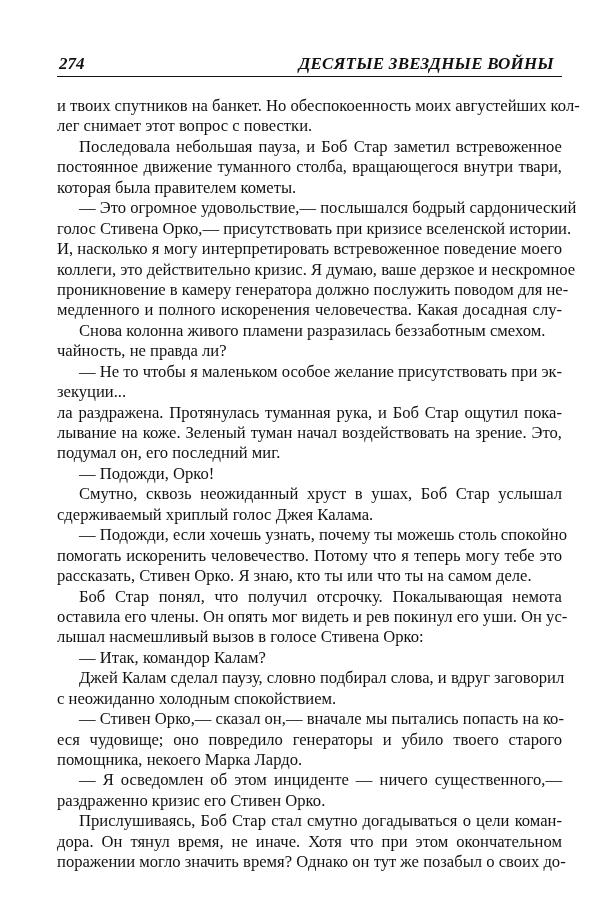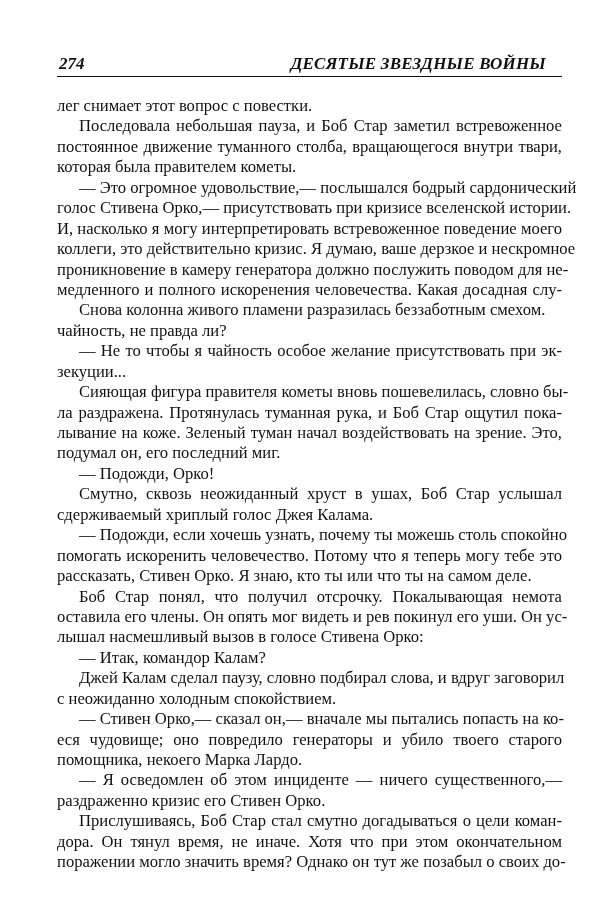--- a/index.html
+++ b/index.html
@@ -1,51 +1,51 @@
 <!DOCTYPE html>
 <html><head>
 <meta charset="utf-8">
 <style>
   html, body { margin: 0; padding: 0; background: #ffffff; }
   body { width: 600px; height: 910px; position: relative; overflow: hidden; font-family: "Liberation Serif", "DejaVu Serif", serif; color: #111; }
   .page { position: absolute; left: 57px; top: 52px; width: 505px; }
   .running-head { position: relative; height: 24px; font-style: italic; font-weight: bold; font-size: 17px; }
   .page-number { position: absolute; left: 2px; top: 2px; text-align: center; }
-  .running-title { position: absolute; right: 16px; top: 2px; letter-spacing: 0.2px; }
+  .running-title { position: absolute; right: 8px; top: 2px; letter-spacing: 0.2px; }
   .head-rule { position: absolute; left: 0; right: 0; top: 24px; height: 0; border-top: 1.6px solid #111; }
   .body-text { position: absolute; top: 44px; left: 0; width: 505px; }
   .line { height: 20.45px; line-height: 20.45px; font-size: 16.6px; white-space: nowrap; text-align: justify; text-align-last: justify; }
   .line.last { text-align-last: left; }
   .line.indent { padding-left: 22px; }
 </style>
 </head>
 <body>
 
 <div class="page">
   <div class="running-head">
     <span class="page-number">274</span>
     <span class="running-title">ДЕСЯТЫЕ ЗВЕЗДНЫЕ ВОЙНЫ</span>
     <div class="head-rule"></div>
   </div>
   <div class="body-text" id="body-text">
+      <div class="line">и твоих спутников на банкет. Но обеспокоенность моих августейших кол-</div>
       <div class="line last">лег снимает этот вопрос с повестки.</div>
       <div class="line indent">Последовала небольшая пауза, и Боб Стар заметил встревоженное</div>
       <div class="line">постоянное движение туманного столба, вращающегося внутри твари,</div>
       <div class="line last">которая была правителем кометы.</div>
       <div class="line indent">— Это огромное удовольствие,— послышался бодрый сардонический</div>
       <div class="line">голос Стивена Орко,— присутствовать при кризисе вселенской истории.</div>
       <div class="line">И, насколько я могу интерпретировать встревоженное поведение моего</div>
       <div class="line">коллеги, это действительно кризис. Я думаю, ваше дерзкое и нескромное</div>
       <div class="line">проникновение в камеру генератора должно послужить поводом для не-</div>
       <div class="line">медленного и полного искоренения человечества. Какая досадная слу-</div>
       <div class="line indent last">Снова колонна живого пламени разразилась беззаботным смехом.</div>
       <div class="line last">чайность, не правда ли?</div>
-      <div class="line indent">— Не то чтобы я чайность особое желание присутствовать при эк-</div>
+      <div class="line indent">— Не то чтобы я маленьком особое желание присутствовать при эк-</div>
       <div class="line last">зекуции...</div>
-      <div class="line indent">Сияющая фигура правителя кометы вновь пошевелилась, словно бы-</div>
       <div class="line">ла раздражена. Протянулась туманная рука, и Боб Стар ощутил пока-</div>
       <div class="line">лывание на коже. Зеленый туман начал воздействовать на зрение. Это,</div>
       <div class="line last">подумал он, его последний миг.</div>
       <div class="line indent last">— Подожди, Орко!</div>
       <div class="line indent">Смутно, сквозь неожиданный хруст в ушах, Боб Стар услышал</div>
       <div class="line last">сдерживаемый хриплый голос Джея Калама.</div>
       <div class="line indent">— Подожди, если хочешь узнать, почему ты можешь столь спокойно</div>
       <div class="line">помогать искоренить человечество. Потому что я теперь могу тебе это</div>
       <div class="line last">рассказать, Стивен Орко. Я знаю, кто ты или что ты на самом деле.</div>
       <div class="line indent">Боб Стар понял, что получил отсрочку. Покалывающая немота</div>

